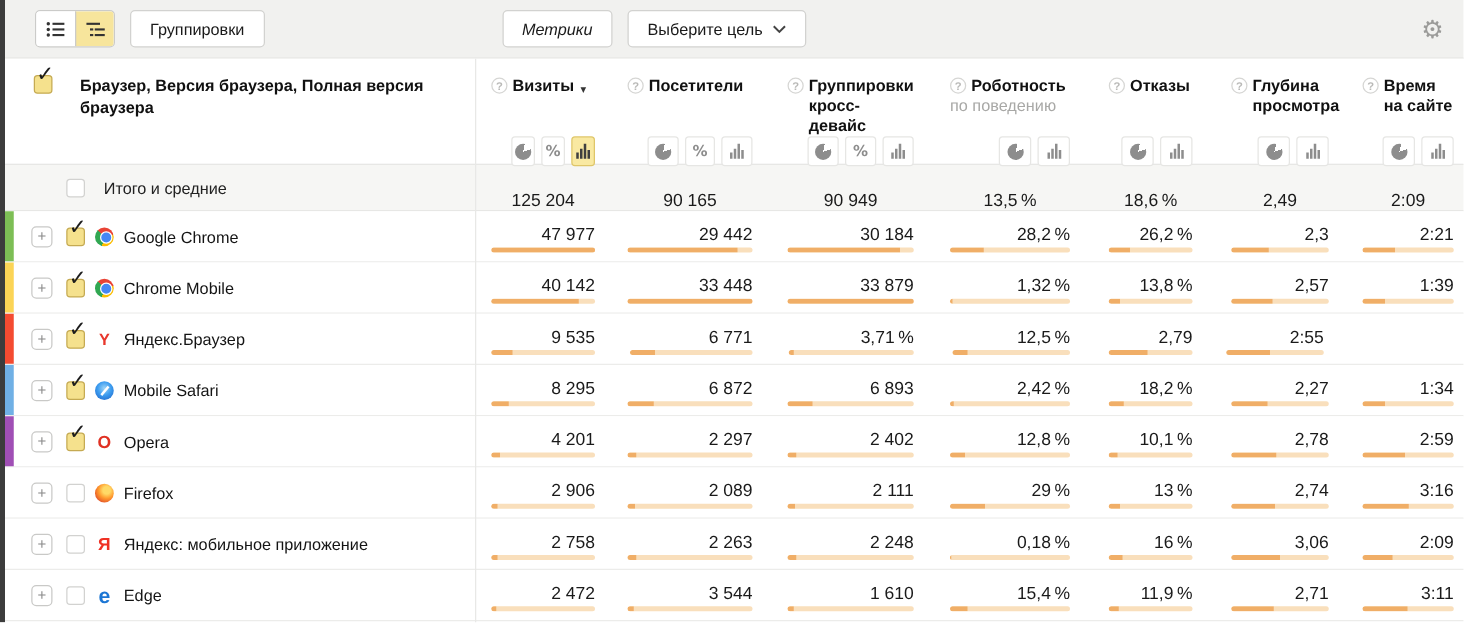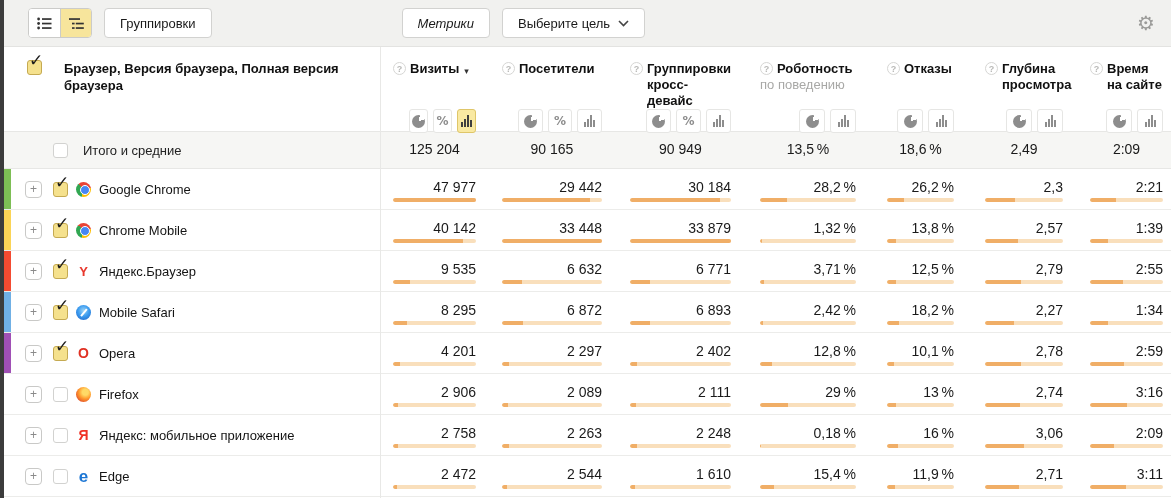--- a/index.html
+++ b/index.html
@@ -64,21 +64,21 @@
   .checkbox { position:relative; flex:none; width:15px; height:15px; border:1px solid #d2d2d0; border-radius:3px; background:#fff; cursor:pointer; }
   .checkbox.checked { background:#f5e18d; border-color:#c5aa52; }
   .ckmark { position:absolute; left:1px; top:-9px; font-size:17px; font-weight:bold; color:#1c1c1c; line-height:1;
             font-family:"DejaVu Sans",sans-serif; pointer-events:none; }
 
   
   .totals { height:38px; background:#f6f6f4; border-top:1px solid #e7e7e5; border-bottom:1px solid #e7e7e5; }
   .totals .label-cell { display:flex; align-items:center; padding-left:53px; }
   .totals-label { margin-left:15px; font-size:13px; color:#222; }
   .totals .num { display:flex; align-items:center; justify-content:flex-end; }
-  .totals .num .val { margin-bottom:11px; }
+  .totals .num .val { margin-bottom:0; }
 
   
   .row { height:41px; border-bottom:1px solid #ececea; position:relative; background:#fff; }
   .stripe { position:absolute; left:3px; top:0; bottom:0; width:8px; }
   .label-cell { display:flex; align-items:center; padding-left:25px; }
   .expander { flex:none; width:17px; height:17px; border:1px solid #c9c9c7; border-radius:4px; background:#fff; color:#8a8a8a;
               font-size:12px; line-height:1; display:flex; align-items:center; justify-content:center; padding:0 0 1px 0; cursor:pointer; }
   .row .checkbox { margin-left:11px; }
   .favicon { flex:none; width:15px; height:15px; margin-left:8px; display:flex; align-items:center; justify-content:center;
              font-weight:bold; font-size:13px; line-height:15px; }
@@ -446,26 +446,20 @@
             </span>
             <span class="favicon fav-yandex-browser fav-letter" style="color: rgb(232, 55, 44); font-size: 13px;">Y</span>
             <span class="row-label">Яндекс.Браузер</span>
           </div>
           <div class="cell num c1">
             <span class="val">9 535</span>
             <div class="bar">
               <i style="width: 20%;"></i>
             </div>
           </div>
-          <div class="cell num c2">
-            <span class="val">6 632</span>
-            <div class="bar">
-              <i style="width: 20%;"></i>
-            </div>
-          </div>
           <div class="cell num c3">
             <span class="val">6 771</span>
             <div class="bar">
               <i style="width: 20%;"></i>
             </div>
           </div>
           <div class="cell num c4">
             <span class="val">3,71 %</span>
             <div class="bar">
               <i style="width: 4%;"></i>
@@ -703,21 +697,21 @@
             <span class="favicon fav-edge fav-letter" style="color: rgb(28, 118, 212); font-size: 17px;">e</span>
             <span class="row-label">Edge</span>
           </div>
           <div class="cell num c1">
             <span class="val">2 472</span>
             <div class="bar">
               <i style="width: 5%;"></i>
             </div>
           </div>
           <div class="cell num c2">
-            <span class="val">2 544</span>
+            <span class="val">3 544</span>
             <div class="bar">
               <i style="width: 5%;"></i>
             </div>
           </div>
           <div class="cell num c3">
             <span class="val">1 610</span>
             <div class="bar">
               <i style="width: 5%;"></i>
             </div>
           </div>

